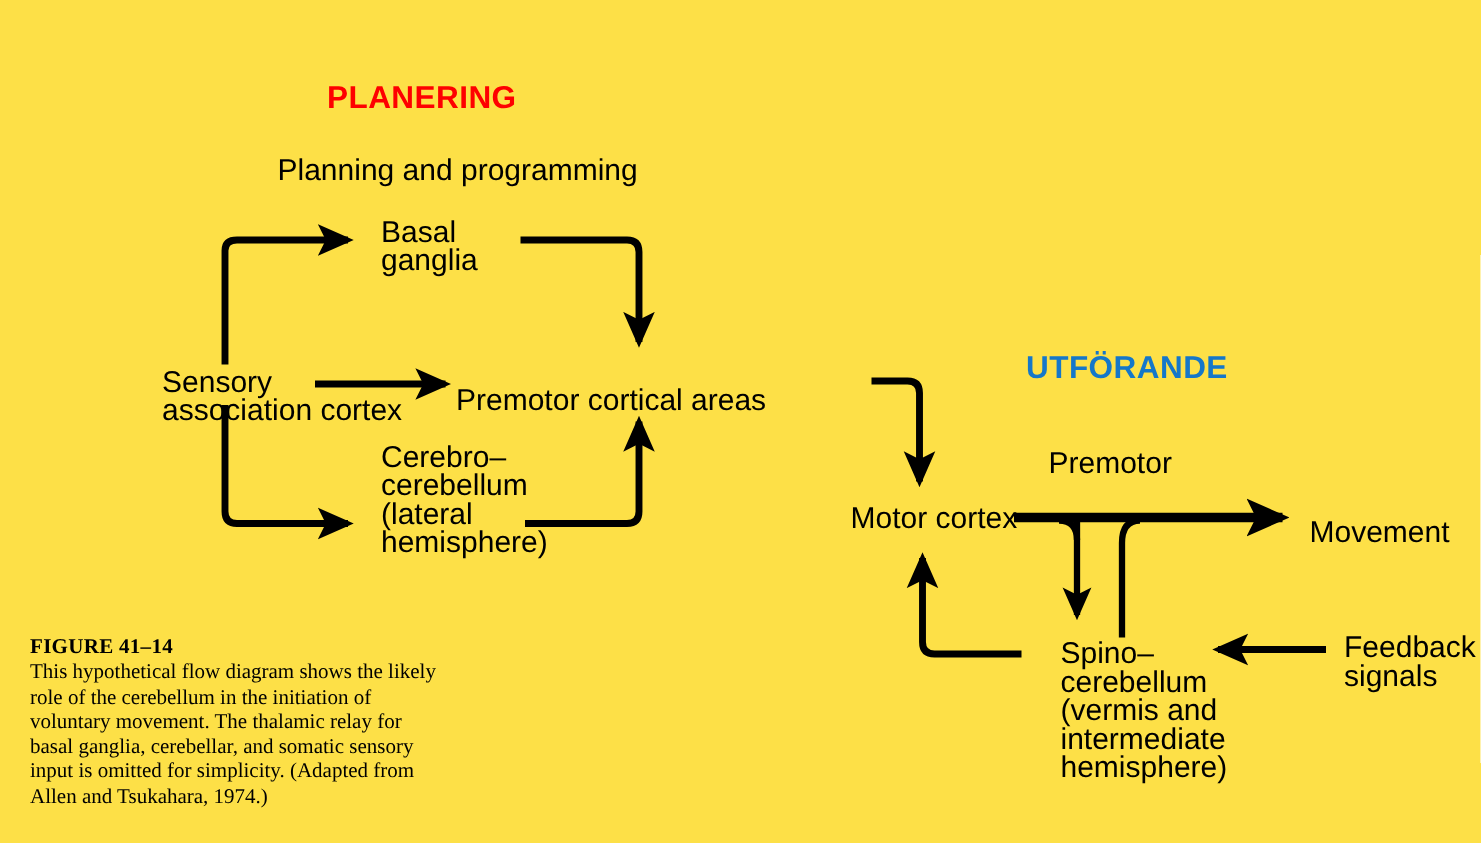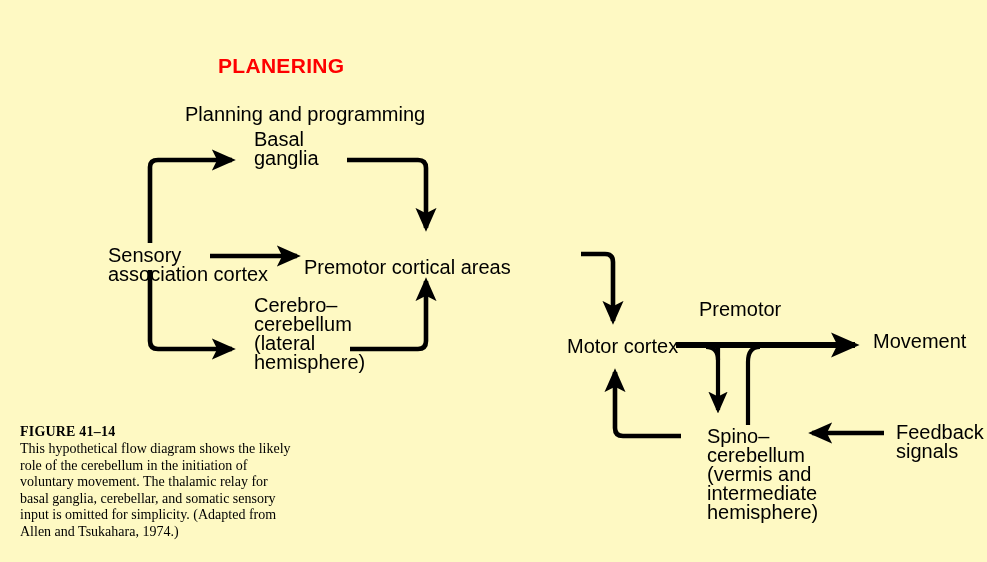--- a/index.html
+++ b/index.html
@@ -4,21 +4,21 @@
 <style>
   html, body {
     margin: 0;
     padding: 0;
     background: #ffffff;
   }
   #page {
     position: relative;
     width: 987px;
     height: 562px;
-    background: #fef9c3;
+    background: #fde047;
     overflow: hidden;
     font-family: "Liberation Sans", sans-serif;
   }
   #flow-svg {
     position: absolute;
     left: 0;
     top: 0;
     width: 987px;
     height: 562px;
   }
@@ -98,47 +98,48 @@
       <path d="M 748 425 L 748 362 Q 748 347 760 347" stroke-width="4.2"></path>
 
       <path d="M 681 436 L 623 436 Q 615 436 615 428 L 615 372" marker-end="url(#ah)"></path>
 
       <path d="M 884 433 L 812 433" marker-end="url(#ah)"></path>
     </g>
   </svg>
 
   <div class="heading" id="heading-planering">PLANERING</div>
 
+  <div class="heading" id="heading-utforande">UTFÖRANDE</div>
 
   <div class="lbl" style="left:185px; top:105px;">Planning and programming</div>
 
   <div class="lbl" style="left:699px; top:300px;">Premotor</div>
 
   <div class="lbl" style="left:92px; top:246px;margin-left:16px;">Sensory
 association cortex</div>
 
-  <div class="lbl" style="left:254px; top:130px;">Basal
+  <div class="lbl" style="left:254px; top:146px;">Basal
 ganglia</div>
 
   <div class="lbl" style="left:254px; top:296px;">Cerebro–
 cerebellum
 (lateral
 hemisphere)</div>
 
   <div class="lbl" style="left:304px; top:258px;text-align:right;">Premotor cortical areas</div>
 
   <div class="lbl" style="left:567px; top:337px;">Motor cortex</div>
 
   <div class="lbl" style="left:707px; top:427px;">Spino–
 cerebellum
 (vermis and
 intermediate
 hemisphere)</div>
 
-  <div class="lbl" style="left:873px; top:332px;">Movement</div>
+  <div class="lbl" style="left:873px; top:346px;">Movement</div>
 
   <div class="lbl" style="left:896px; top:423px;">Feedback
 signals</div>
 
   <div id="caption">
     <div id="caption-title">FIGURE  41–14</div>
     <div id="caption-body">This hypothetical flow diagram shows the likely role of the cerebellum in the initiation of voluntary movement. The thalamic relay for basal ganglia, cerebellar, and somatic sensory input is omitted for simplicity. (Adapted from Allen and Tsukahara, 1974.)</div>
   </div>
 
 </div>

